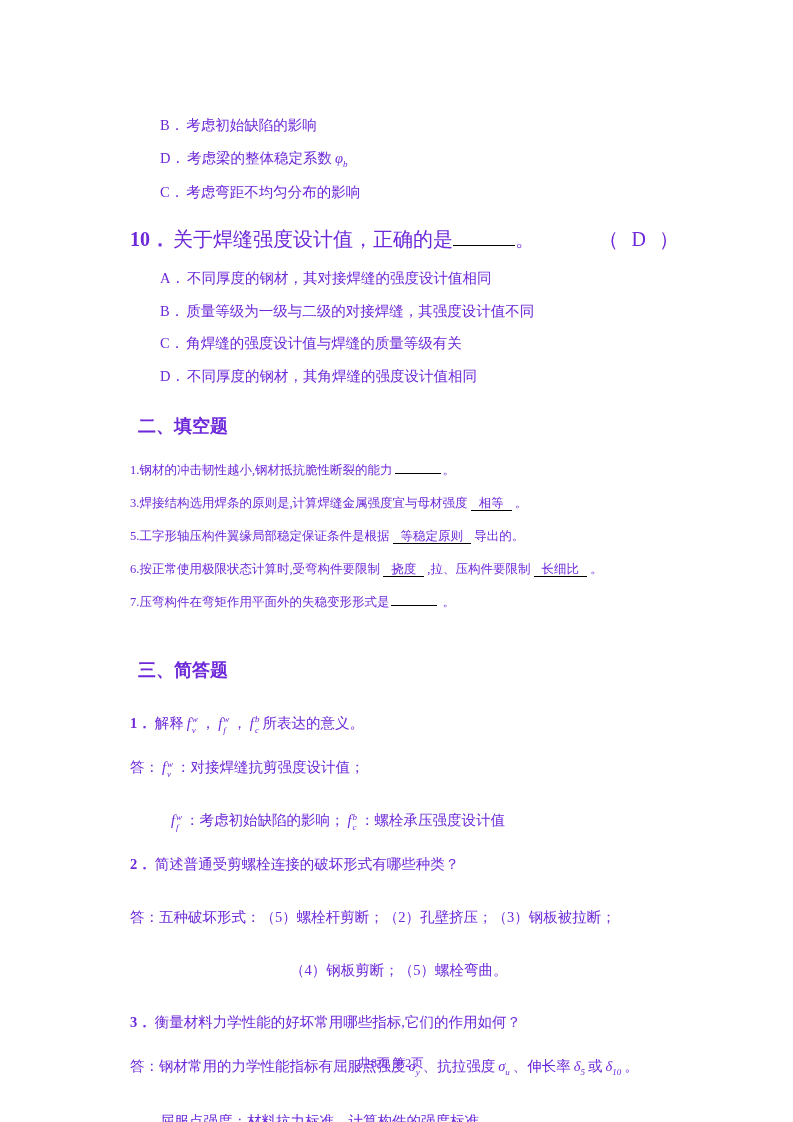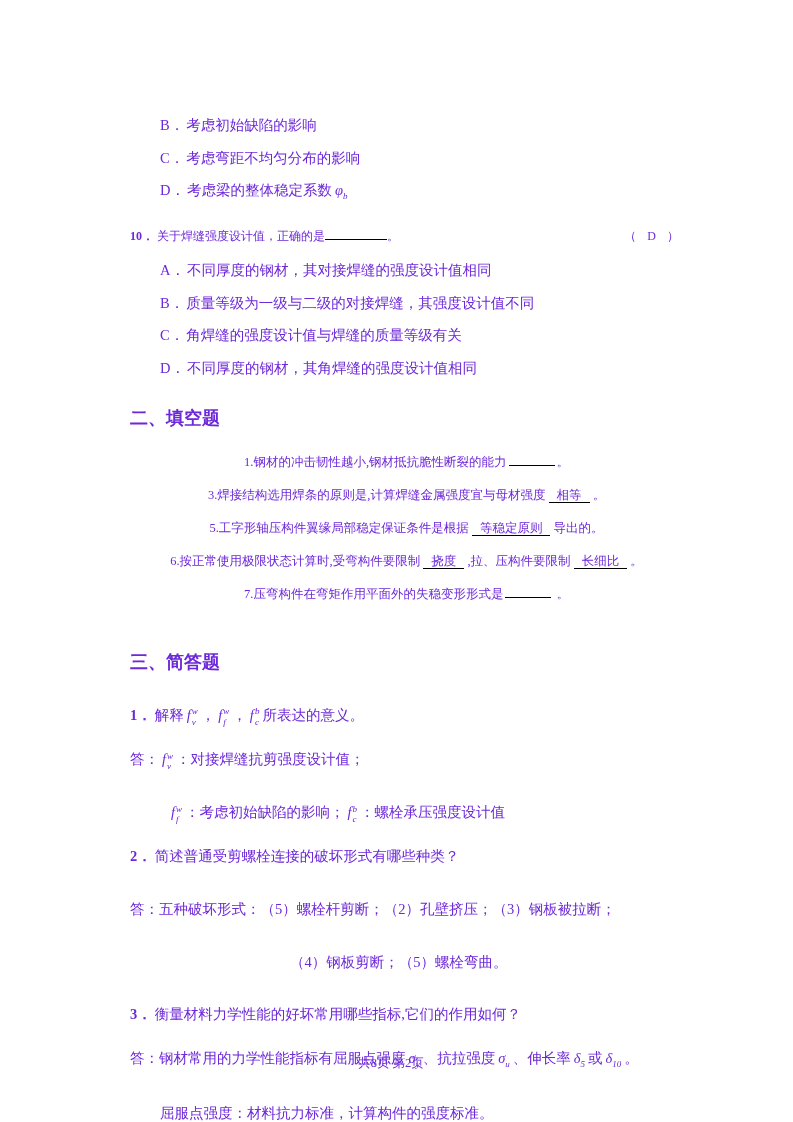--- a/index.html
+++ b/index.html
@@ -11,37 +11,37 @@
     color: #6d28d9;
     font-family: "Liberation Serif", serif;
     overflow: hidden;
     margin: 0 auto;
   }
   .content { padding: 116px 110px 0 130px; }
 
   .opt { font-size: 14.5px; margin-bottom: 13px; padding-left: 30px; line-height: 1.35; }
   .opt .lbl { margin-right: 2px; }
 
-  .q10-line { display: flex; align-items: baseline; font-size: 12px; margin: 24px 0 16px; }
+  .q10-line { display: flex; align-items: baseline; font-size: 20px; margin: 24px 0 16px; }
   .q-num { font-weight: bold; margin-right: 3px; }
 
   .blank { display: inline-block; border-bottom: 1px solid #000; height: 14px; vertical-align: baseline; }
   .blank-q10 { width: 62px; }
   .blank-sm { width: 46px; margin: 0 2px; }
 
   .answer-key { margin-left: auto; letter-spacing: 4px; }
 
   .sec-title {
     font-family: "Liberation Sans", sans-serif;
     font-size: 18px; font-weight: bold;
-    margin: 28px 0 22px;
+    margin: 28px 8px 22px;
   }
   .sec-title.second { margin-top: 46px; }
 
-  .fill-item { font-size: 12.5px; margin-bottom: 14px; line-height: 1.5; text-align: center; }
+  .fill-item { font-size: 12.5px; margin-bottom: 14px; line-height: 1.5; }
   .ans { border-bottom: 1px solid #000; padding: 0 8px; white-space: nowrap; }
   .ans sub { font-size: 9px; }
 
   .short { font-size: 14.5px; }
   .short .line { margin-bottom: 17px; line-height: 1.5; margin-top: 31px; }
   .short .line.gap { margin-top: 22px; }
   .indent-a1 { padding-left: 38px; }
   .indent-a2 { padding-left: 160px; }
   .indent-a3 { padding-left: 30px; }
 
@@ -62,24 +62,24 @@
 </head>
 <body>
 
 <div class="page">
   <div class="content">
 
     <div class="opt">
       <span class="lbl">B．</span><span>考虑初始缺陷的影响</span>
     </div>
     <div class="opt">
-      <span class="lbl">C．</span><span>考虑弯距不均匀分布的影响</span>
+      <span class="lbl">D．</span><span>考虑梁的整体稳定系数</span><span class="msym"><span>φ</span><sub class="isub">b</sub></span>
     </div>
     <div class="opt">
-      <span class="lbl">D．</span><span>考虑梁的整体稳定系数</span><span class="msym"><span>φ</span><sub class="isub">b</sub></span>
+      <span class="lbl">C．</span><span>考虑弯距不均匀分布的影响</span>
     </div>
 
     <div class="q10-line">
       <span class="q-num">10．</span>
       <span>关于焊缝强度设计值，正确的是</span>
       <span class="blank blank-q10"></span>
       <span>。</span>
       <span class="answer-key">（ D ）</span>
     </div>
     <div class="opt">

